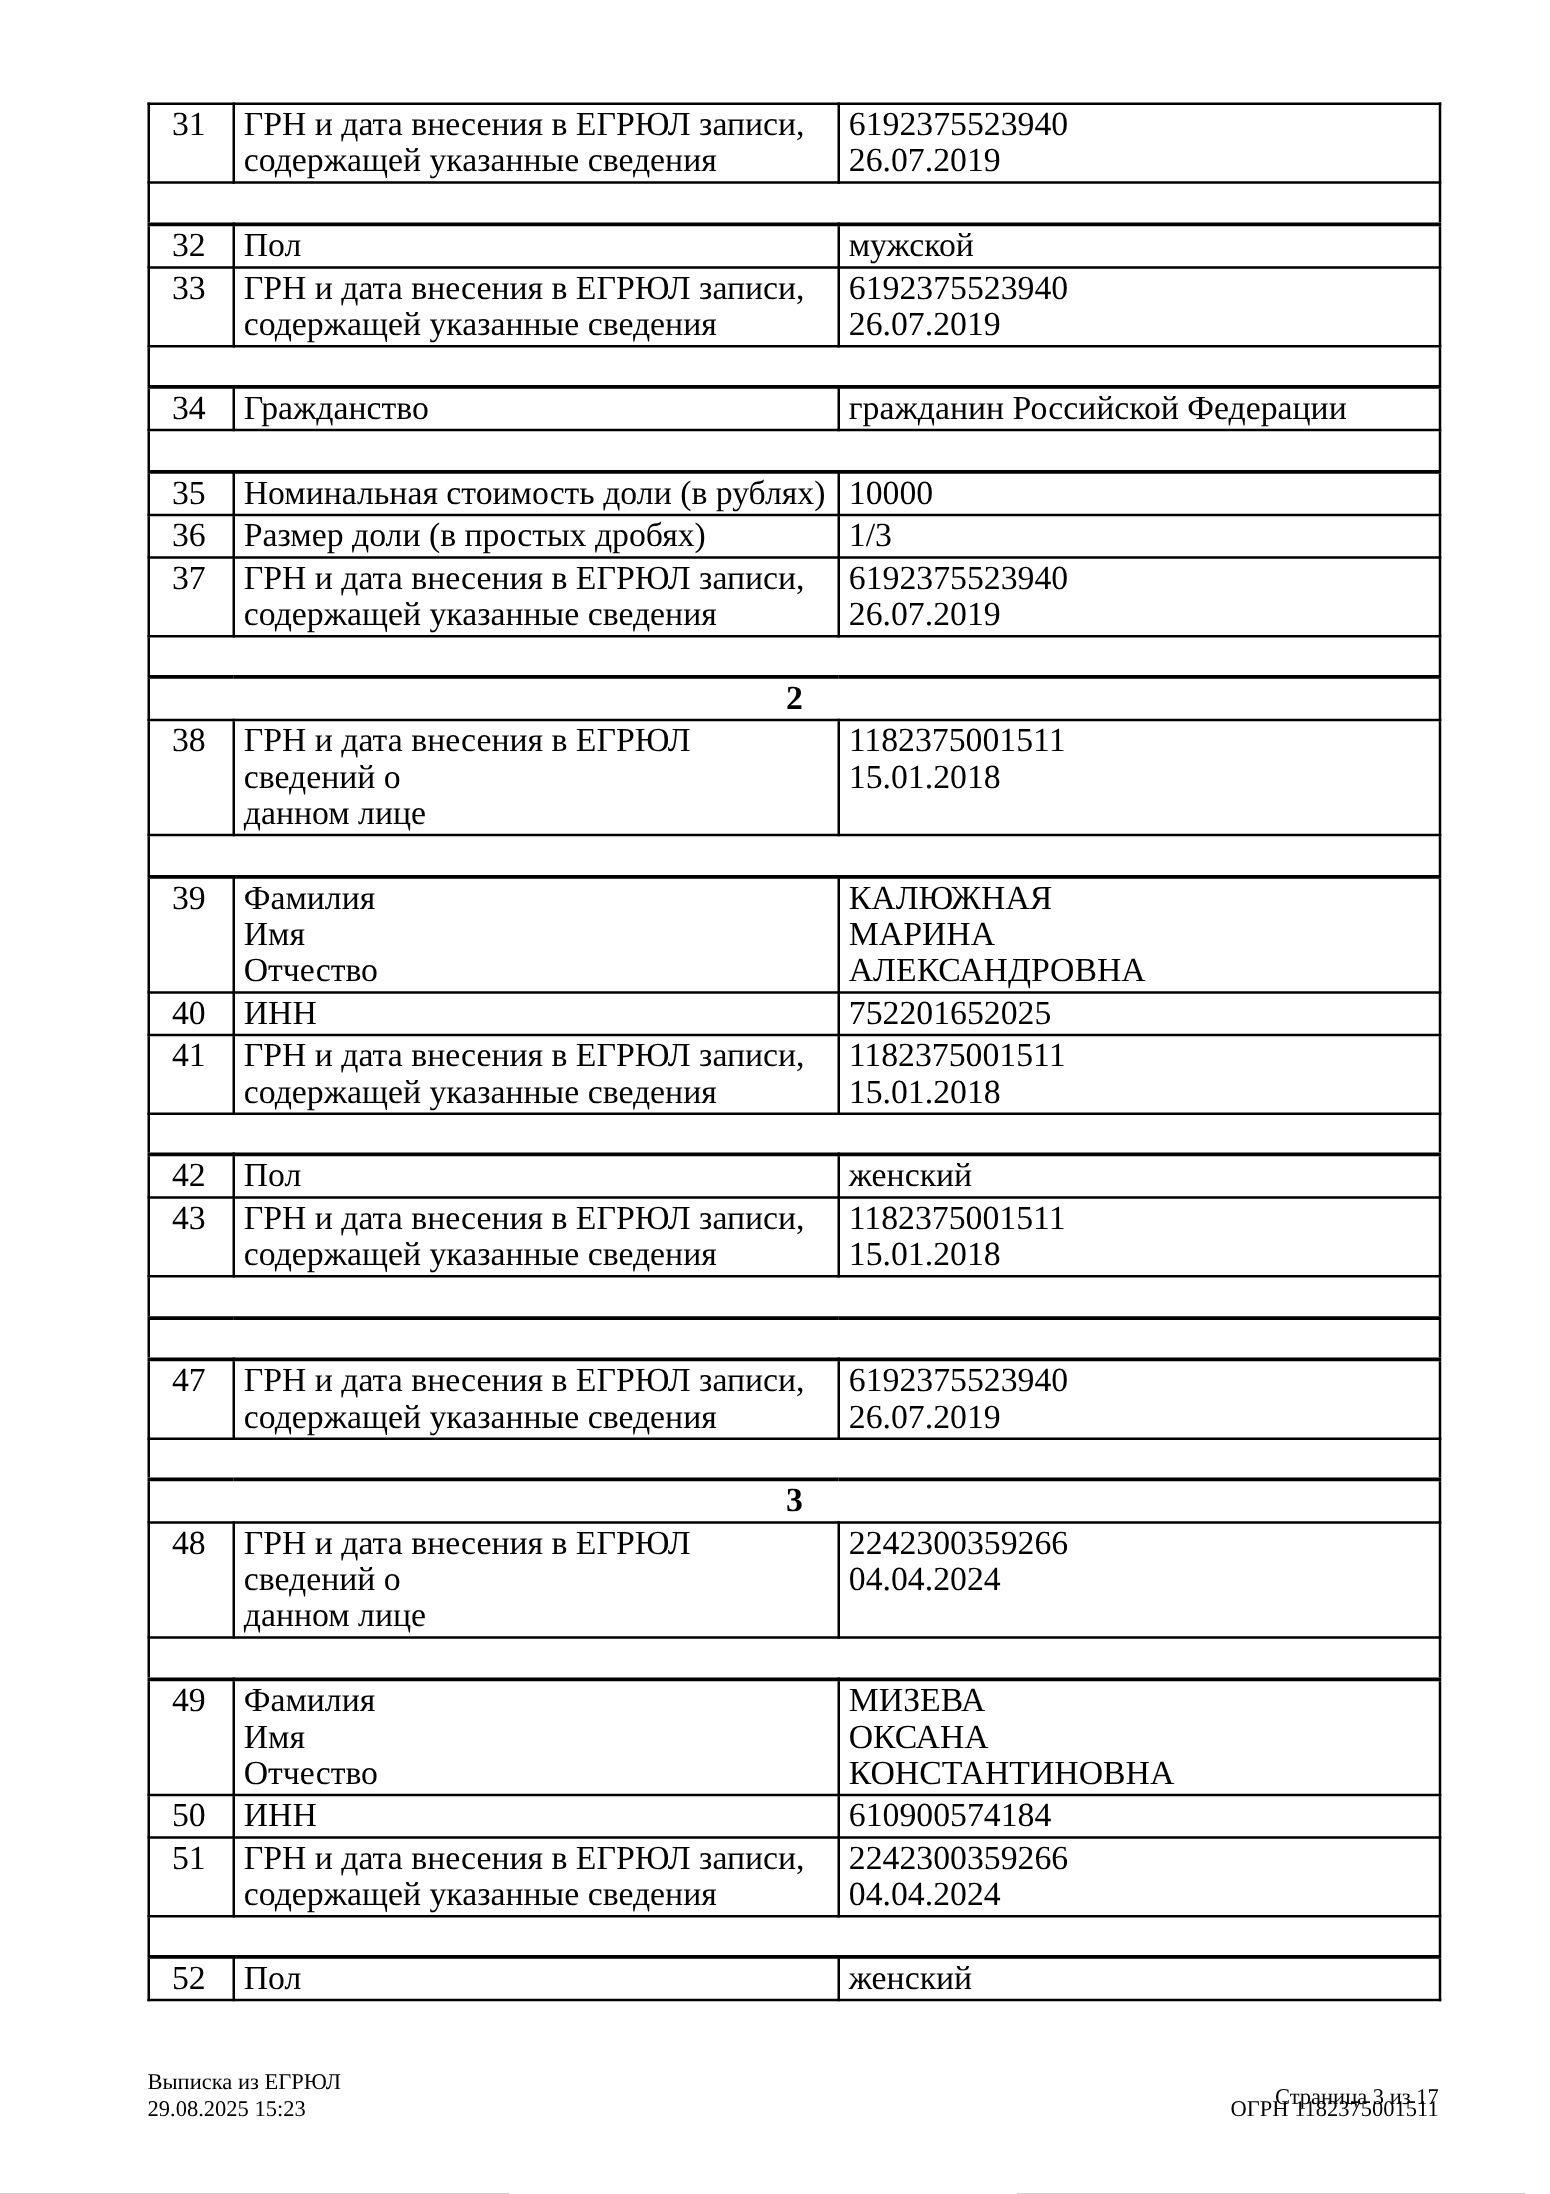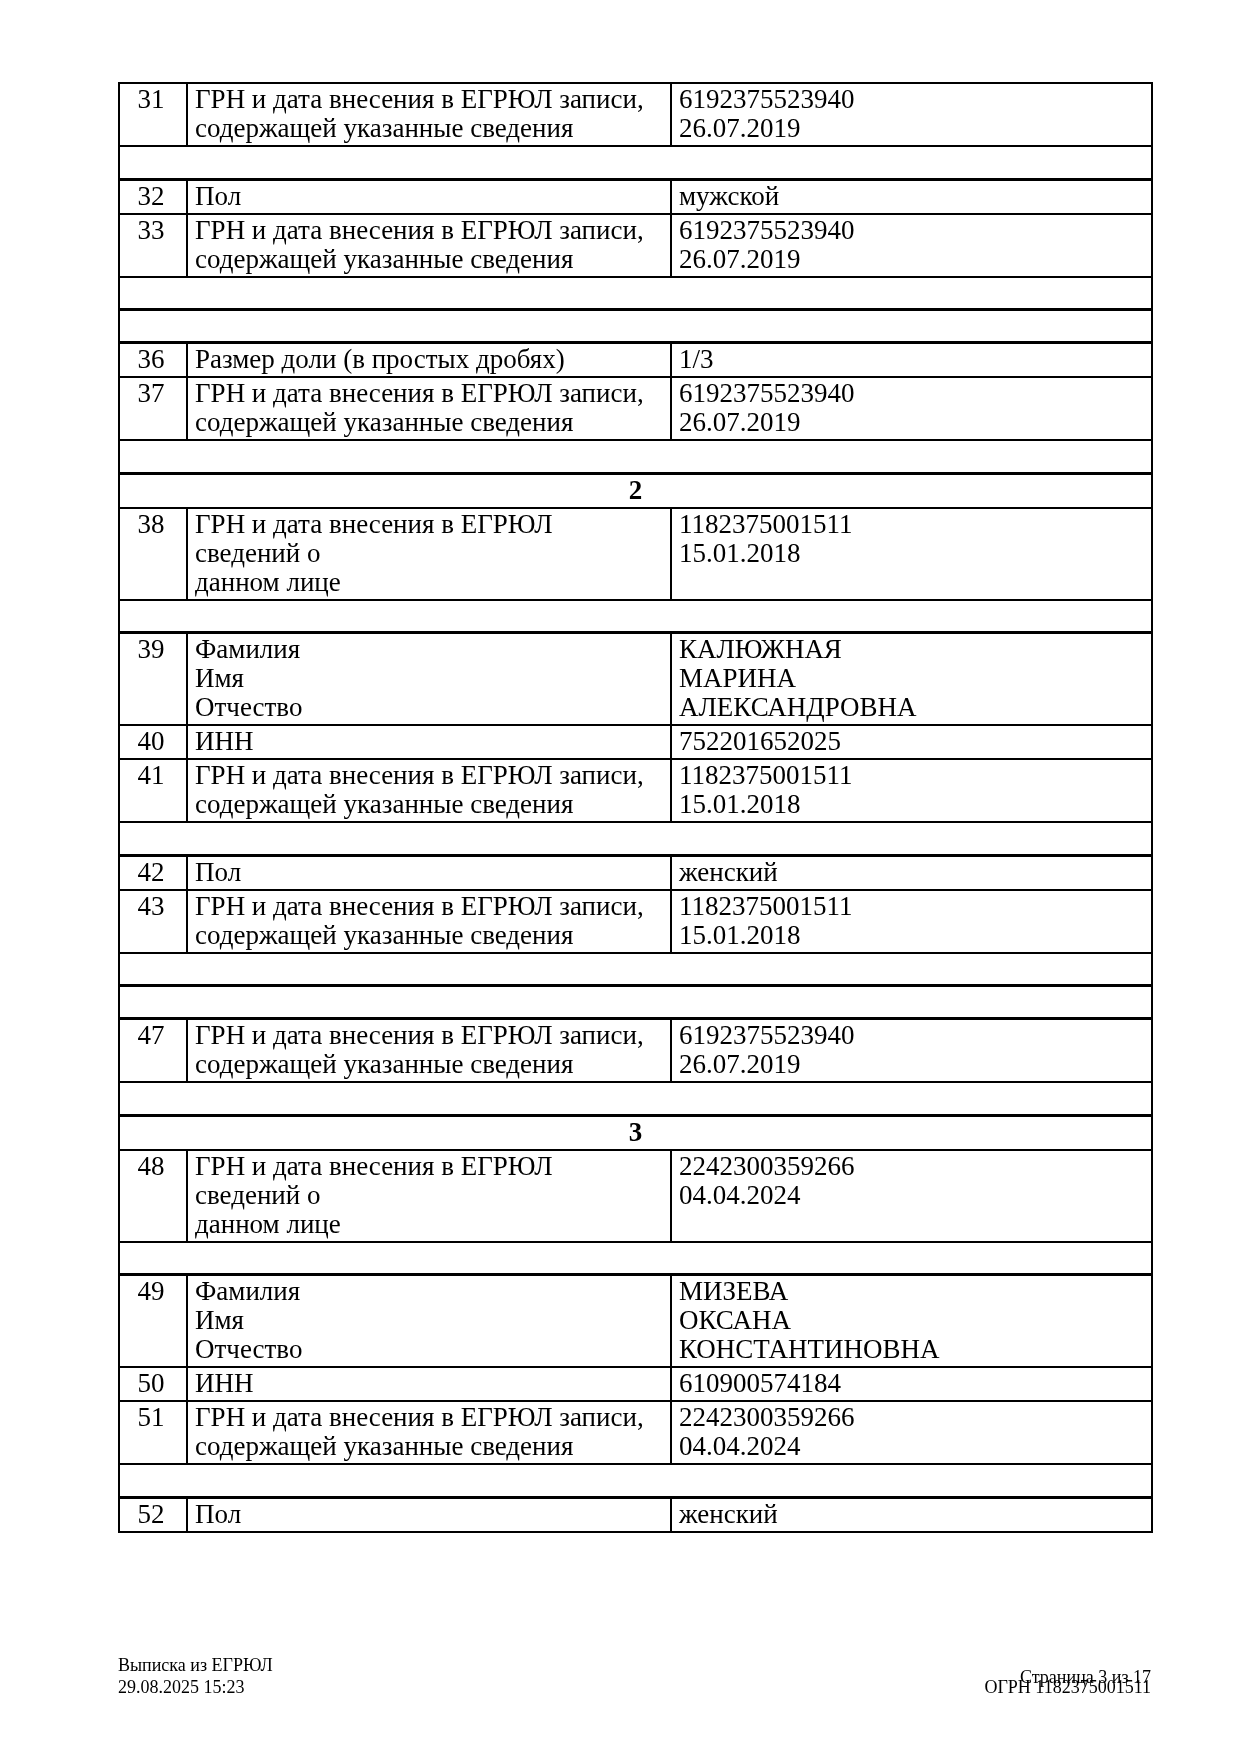--- a/index.html
+++ b/index.html
@@ -88,22 +88,32 @@
         <tr>
           <td class="num">33</td>
           <td class="label">ГРН и дата внесения в ЕГРЮЛ записи,
 содержащей указанные сведения</td>
           <td class="value">6192375523940
 26.07.2019</td>
         </tr>
         <tr class="spacer">
           <td colspan="3"></td>
         </tr>
-        <tr class="spacer">
-          <td colspan="3"></td>
+        <tr>
+          <td class="num">34</td>
+          <td class="label">Гражданство</td>
+          <td class="value">гражданин Российской Федерации</td>
+        </tr>
+        <tr class="spacer">
+          <td colspan="3"></td>
+        </tr>
+        <tr>
+          <td class="num">35</td>
+          <td class="label">Номинальная стоимость доли (в рублях)</td>
+          <td class="value">10000</td>
         </tr>
         <tr>
           <td class="num">36</td>
           <td class="label">Размер доли (в простых дробях)</td>
           <td class="value">1/3</td>
         </tr>
         <tr>
           <td class="num">37</td>
           <td class="label">ГРН и дата внесения в ЕГРЮЛ записи,
 содержащей указанные сведения</td>

